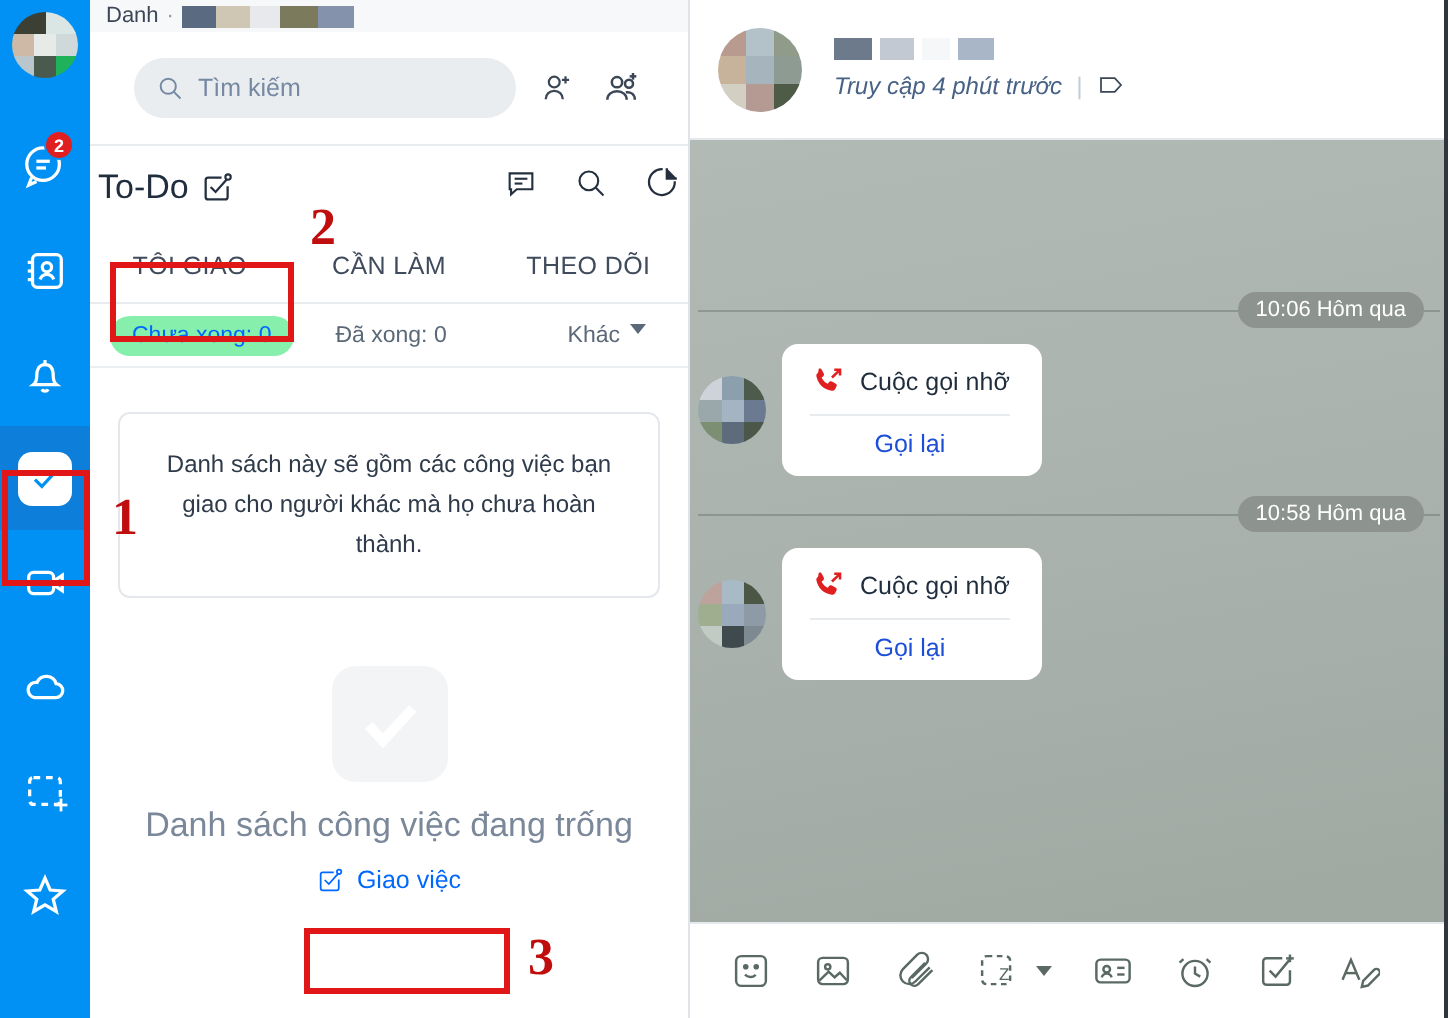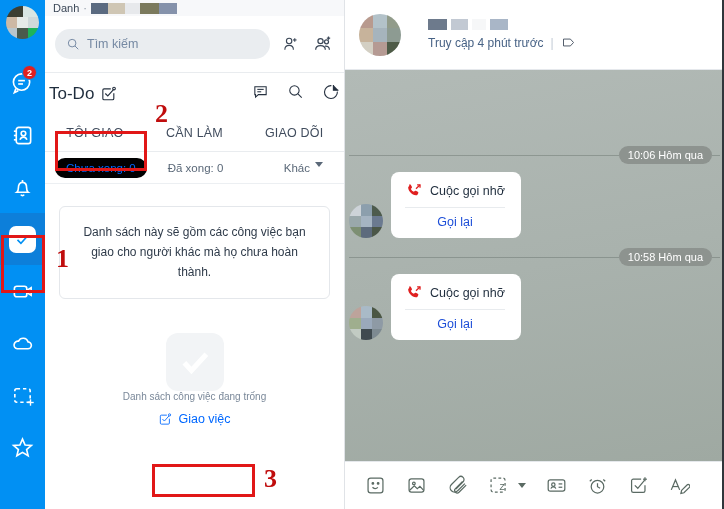--- a/index.html
+++ b/index.html
@@ -45,21 +45,21 @@
     width: 300px; flex: 0 0 300px; height: 509px; background: #ffffff;
     border-right: 1px solid #e0e3e7; display: flex; flex-direction: column;
     position: relative;
   }
   .titlebar {
     height: 16px; display: flex; align-items: center; gap: 4px;
     padding: 0 8px; font-size: 11px; color: #3b4757;
     background: #f7f8fa;
   }
   .title-px { display: flex; gap: 0; height: 11px; }
-  .searchrow { height: 56px; display: flex; align-items: center; padding: 0 10px; gap: 10px; }
+  .searchrow { height: 56px; display: flex; align-items: center; padding: 0 22px; gap: 10px; }
   .searchbox {
     flex: 1; height: 30px; border-radius: 16px; background: #eaedf0;
     display: flex; align-items: center; padding: 0 11px; gap: 7px;
   }
   .searchbox svg { stroke: #7589a3; fill: none; stroke-width: 1.7; }
   .search-ph { font-size: 12.5px; color: #7589a3; }
   .hdr-icon { width: 22px; display: flex; align-items: center; justify-content: center; }
   .hdr-icon svg { stroke: #3b4757; fill: none; stroke-width: 1.5; }
 
   .todo-head {
@@ -73,67 +73,67 @@
   .tabs { display: flex; height: 38px; border-bottom: 1px solid #e9ecef; }
   .tab {
     flex: 1; display: flex; align-items: center; justify-content: center;
     font-size: 12.5px; color: #404c5d; letter-spacing: .2px;
   }
   .filters {
     height: 32px; display: flex; align-items: center; padding: 0 10px; gap: 10px;
     border-bottom: 1px solid #eceff2;
   }
   .chip { font-size: 11.5px; padding: 4px 11px; border-radius: 12px; color: #5a6878; }
-  .chip.active { background: #000000; color: #0068ff; }
+  .chip.active { background: #86efac; color: #0068ff; }
   .chip.more { margin-left: auto; display: flex; align-items: flex-start; gap: 5px; color: #5a6878; }
   .caret { width: 0; height: 0; border-left: 4px solid transparent; border-right: 4px solid transparent; border-top: 5px solid #5a6878; }
 
   .tooltip {
     margin: 22px 14px 0 14px; border: 1px solid #e4e7eb; border-radius: 6px;
     background: #fff; padding: 16px 14px; text-align: center;
     font-size: 12px; line-height: 1.65; color: #2f3b4a;
   }
   .empty { margin-top: 34px; display: flex; flex-direction: column; align-items: center; }
   .empty-icon {
     width: 58px; height: 58px; border-radius: 12px; background: #f2f4f6;
     display: flex; align-items: center; justify-content: center;
   }
   .empty-icon svg { stroke: #ffffff; fill: none; stroke-width: 3.6; }
-  .empty-text { margin-top: 0; font-size: 10px; color: #7a8899; }
+  .empty-text { margin-top: 12px; font-size: 17px; color: #7a8899; }
   .assign-link {
     margin-top: 10px; display: flex; align-items: center; gap: 6px;
     color: #0068ff; font-size: 12.5px;
   }
   .assign-link svg { stroke: #0068ff; fill: none; stroke-width: 1.5; }
 
   
   .chat { flex: 1; height: 509px; display: flex; flex-direction: column; position: relative; background: #fff; }
   .chat-hdr {
-    height: 70px; display: flex; align-items: center; gap: 27px; padding: 0 14px;
-    border-bottom: 1px solid #e5e8ec; background: #fff;
+    height: 70px; display: flex; align-items: center; gap: 16px; padding: 0 14px;
+    border-bottom: 1px solid #e5e8ec; background: #fff; font-style: italic;
   }
   .chat-av { width: 42px; height: 42px; border-radius: 50%; overflow: hidden; position: relative; flex: 0 0 42px; }
   .chat-meta { display: flex; flex-direction: column; gap: 5px; }
   .name-px { display: flex; gap: 4px; height: 11px; }
   .chat-sub { font-size: 12px; color: #476285; display: flex; align-items: center; gap: 7px; }
   .sep { color: #c3ccd6; }
   .chat-sub svg { stroke: #3b4757; fill: none; stroke-width: 1.4; }
 
   .chat-body {
     flex: 1; position: relative; overflow: hidden;
     background: linear-gradient(170deg, #b2bab6 0%, #a9b2ad 50%, #9fa9a2 100%);
     padding: 14px 4px;
   }
   .divider { display: flex; align-items: center; margin: 10px 0 8px 0; }
   .divider .line { flex: 1; height: 1px; background: rgba(90,100,95,.38); }
   .time-pill {
     background: #8d938f; color: #fff; font-size: 11px;
     padding: 3px 9px; border-radius: 10px; margin-left: auto;
   }
-  .msg-row { display: flex; align-items: flex-end; gap: 8px; margin-top: 6px; }
+  .msg-row { display: flex; align-items: center; gap: 8px; margin-top: 6px; }
   .msg-av { width: 34px; height: 34px; border-radius: 50%; overflow: hidden; position: relative; flex: 0 0 34px; }
   .bubble {
     background: #fff; border-radius: 8px; padding: 10px 16px 9px 14px;
     min-width: 127px;
   }
   .bubble-top { display: flex; align-items: center; gap: 8px; }
   .bubble-top svg { fill: #e02020; }
   .bubble-label { font-size: 12.5px; color: #1f2d3d; }
   .bubble-hr { height: 1px; background: #e8ebee; margin: 8px 0 0 0; }
   .bubble-action { text-align: center; color: #1d4ed8; font-size: 12.5px; padding-top: 7px; }
@@ -321,21 +321,21 @@
     </div>
 
     <div class="tabs">
       <div class="tab">
           <span>TÔI GIAO</span>
         </div>
       <div class="tab">
           <span>CẦN LÀM</span>
         </div>
       <div class="tab">
-          <span>GIAO DÕI</span>
+          <span>THEO DÕI</span>
         </div>
     </div>
 
     <div class="filters">
       <span class="chip active">Chưa xong: 0</span>
       <span class="chip">Đã xong: 0</span>
       <span class="chip more">
         <span>Khác</span>
         <i class="caret"></i>
       </span>

